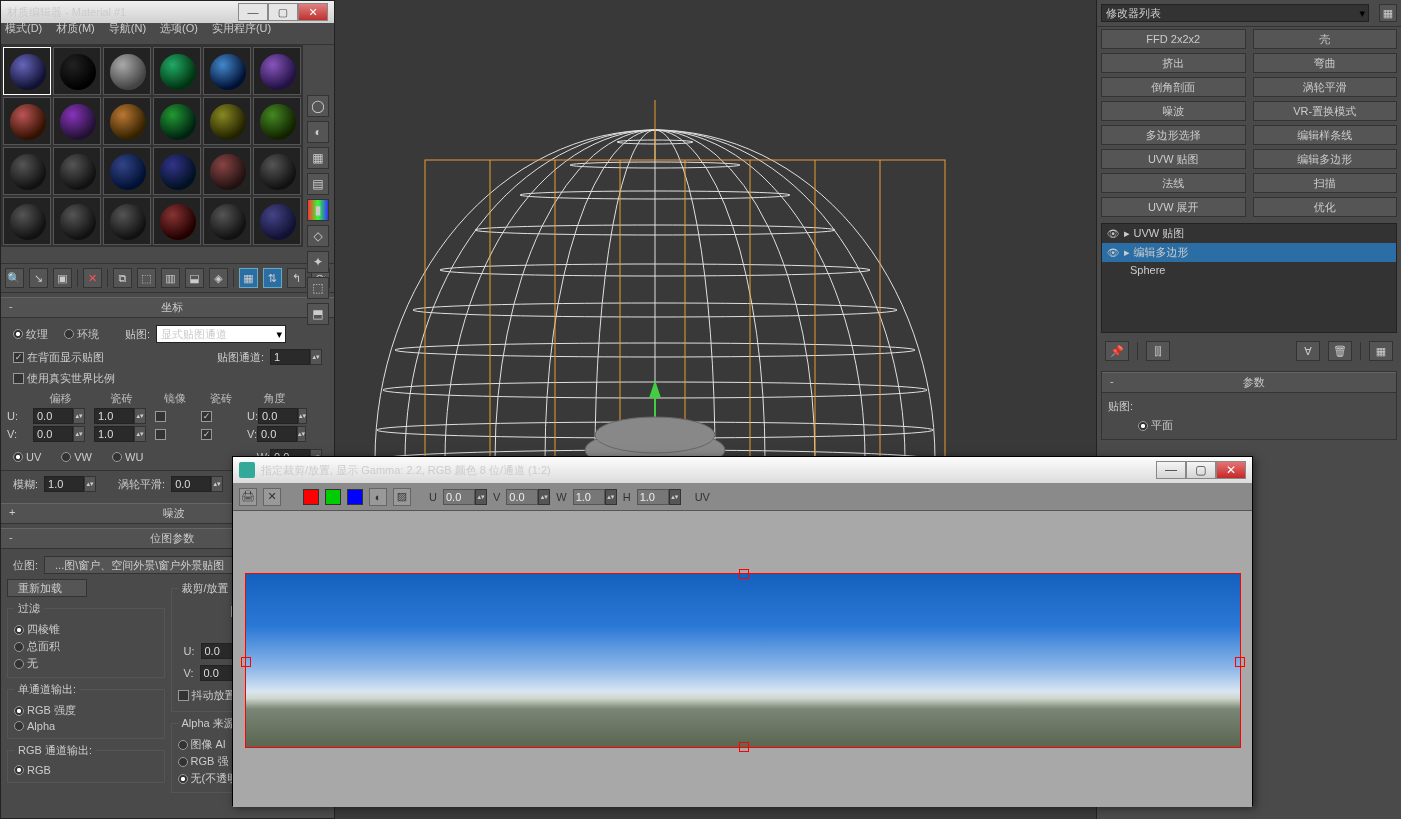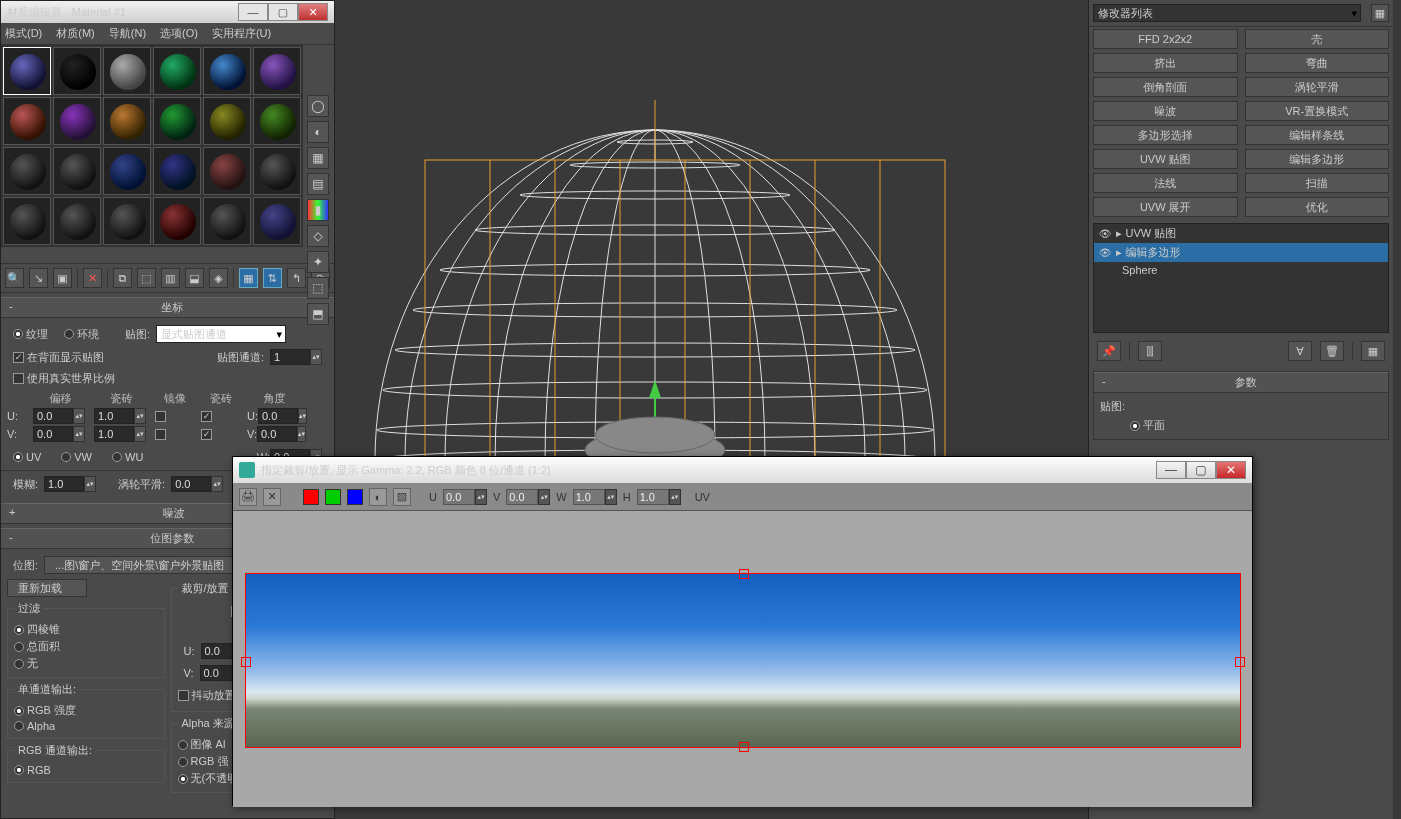--- a/index.html
+++ b/index.html
@@ -3,21 +3,21 @@
 <meta charset="utf-8">
 <style>
 *{box-sizing:border-box;margin:0;padding:0;font-family:"Microsoft YaHei",Arial,sans-serif;font-size:11px;color:#ccc;user-select:none}
 body{background:#393939;width:1401px;height:819px;overflow:hidden;position:relative}
 
 .mat-editor{position:absolute;left:0;top:0;width:335px;height:819px;background:#4a4a4a;border:1px solid #222}
 .mat-title{height:22px;background:linear-gradient(#f0f0f0,#d0d0d0);color:#000;display:flex;align-items:center;padding:0 6px;font-size:12px}
 .mat-title .win-btns{margin-left:auto;display:flex;gap:0}
 .mat-title .win-btn{width:30px;height:18px;background:#e5e5e5;border:1px solid #888;display:flex;align-items:center;justify-content:center;color:#444;font-size:11px}
 .mat-title .win-btn.close{background:linear-gradient(#e08080,#c03030);color:#fff}
-.mat-menu{height:22px;background:#4a4a4a;display:flex;padding:8px 4px;gap:14px;align-items:center;border-bottom:1px solid #333;color:#eee}
+.mat-menu{height:22px;background:#4a4a4a;display:flex;padding:8px 4px;gap:14px;align-items:flex-end;border-bottom:1px solid #333;color:#eee}
 .mat-body{position:relative;background:#4a4a4a}
 
 .sphere-grid{display:grid;grid-template-columns:repeat(6,48px);grid-auto-rows:48px;gap:2px;padding:2px;background:#333;width:302px}
 .sphere{width:48px;height:48px;background:#222;border:1px solid #555;position:relative;overflow:hidden}
 .sphere .ball{position:absolute;left:6px;top:6px;width:36px;height:36px;border-radius:50%;background:radial-gradient(circle at 35% 30%, var(--hi,#888), var(--lo,#000) 70%)}
 .sphere.sel{border:1px solid #fff}
 .sphere-side{position:absolute;left:306px;top:46px;width:26px;display:flex;flex-direction:column;gap:4px;padding-top:4px}
 .side-icon{width:22px;height:22px;background:#555;border:1px solid #333;display:flex;align-items:center;justify-content:center;font-size:12px}
 
 .mat-toolbar{display:flex;align-items:center;gap:5px;padding:4px;background:#4a4a4a;border-top:1px solid #333;border-bottom:1px solid #333}
@@ -45,21 +45,21 @@
 .grid5{display:grid;grid-template-columns:20px 55px 55px 40px 40px 55px;gap:2px 6px;align-items:center}
 .grid5 .hdr{color:#bbb;text-align:center}
 .thin-sep{height:1px;background:#333;margin:2px -6px}
 fieldset{border:1px solid #555;padding:4px 6px;margin-top:4px;color:#ccc}
 fieldset>legend{padding:0 4px;color:#ccc}
 
 .viewport{position:absolute;left:335px;top:0;right:0;bottom:0;background:#393939}
 .vp-canvas{position:absolute;left:10px;top:10px;width:740px;height:460px;background:#393939}
 svg.dome{position:absolute;left:0;top:0}
 
-.mod-panel{position:absolute;right:8px;top:0;width:305px;height:819px;background:#4a4a4a;border-left:1px solid #222}
+.mod-panel{position:absolute;right:0;top:0;width:305px;height:819px;background:#4a4a4a;border-left:1px solid #222}
 .mod-top{padding:4px;border-bottom:1px solid #333}
 .mod-top .row{padding:0}
 .mod-top .lock{width:18px;height:18px;background:#555;border:1px solid #333;display:flex;align-items:center;justify-content:center;margin-left:4px}
 .mod-row{display:flex;gap:7px;padding:2px 4px}
 .mod-btn{flex:1;background:#555;border:1px solid #333;height:20px;display:flex;align-items:center;justify-content:center;color:#ccc}
 .mod-stack{margin:4px;background:#333;border:1px solid #222;height:110px}
 .stack-item{display:flex;align-items:center;gap:4px;padding:2px 4px;color:#ccc}
 .stack-item.sel{background:#2b6ea5;color:#fff}
 .stack-item .eye{width:14px;height:14px;display:flex;align-items:center;justify-content:center;font-size:10px}
 .stack-btns{display:flex;gap:8px;padding:4px 8px;align-items:center}

